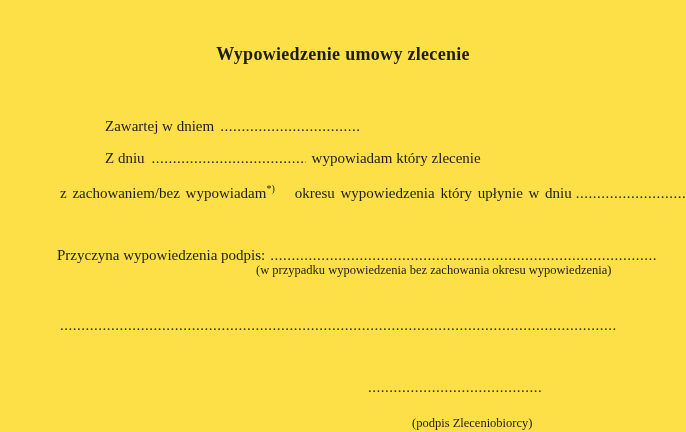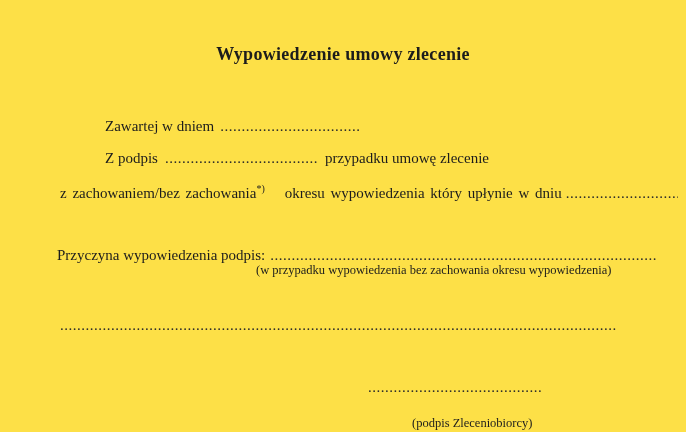--- a/index.html
+++ b/index.html
@@ -82,25 +82,25 @@
 
 <div class="page">
 
   <div class="line doc-title">Wypowiedzenie umowy zlecenie</div>
 
   <div class="line contract-date-line">
     <span>Zawartej w dniem</span><span class="dots">..................................................</span>
   </div>
 
   <div class="line termination-date-line">
-    <span>Z podpis</span><span class="dots">......................................................</span><span class="suffix">przypadku umowę zlecenie</span>
+    <span>Z dniu</span><span class="dots">......................................................</span><span class="suffix">wypowiadam który zlecenie</span>
   </div>
 
   <div class="line notice-period-line">
-    <span>z zachowaniem/bez zachowania</span><sup>*)</sup><span class="middle">okresu wypowiedzenia który upłynie w dniu</span><span class="dots">............................................</span>
+    <span>z zachowaniem/bez wypowiadam</span><sup>*)</sup><span class="middle">okresu wypowiedzenia który upłynie w dniu</span><span class="dots">............................................</span>
   </div>
 
   <div class="line reason-line">
     <span>Przyczyna wypowiedzenia podpis:</span><span class="dots">........................................................................................................................</span>
   </div>
 
   <div class="line reason-caption">(w przypadku wypowiedzenia bez zachowania okresu wypowiedzenia)</div>
 
   <div class="line extra-blank-line">
     <span class="dots">......................................................................................................................................................................</span>

